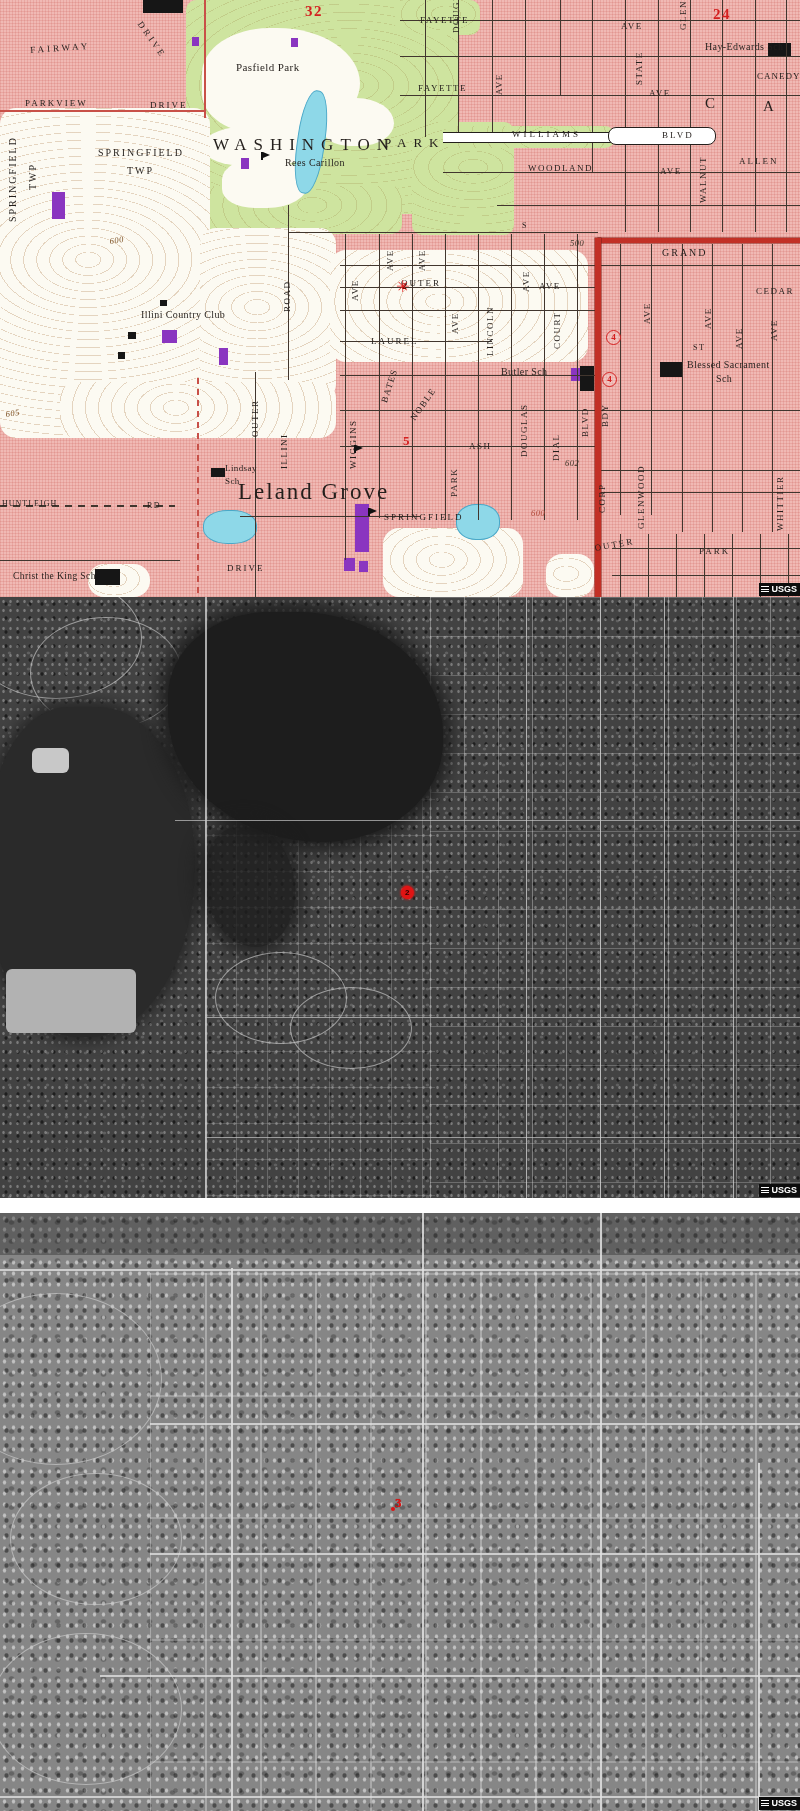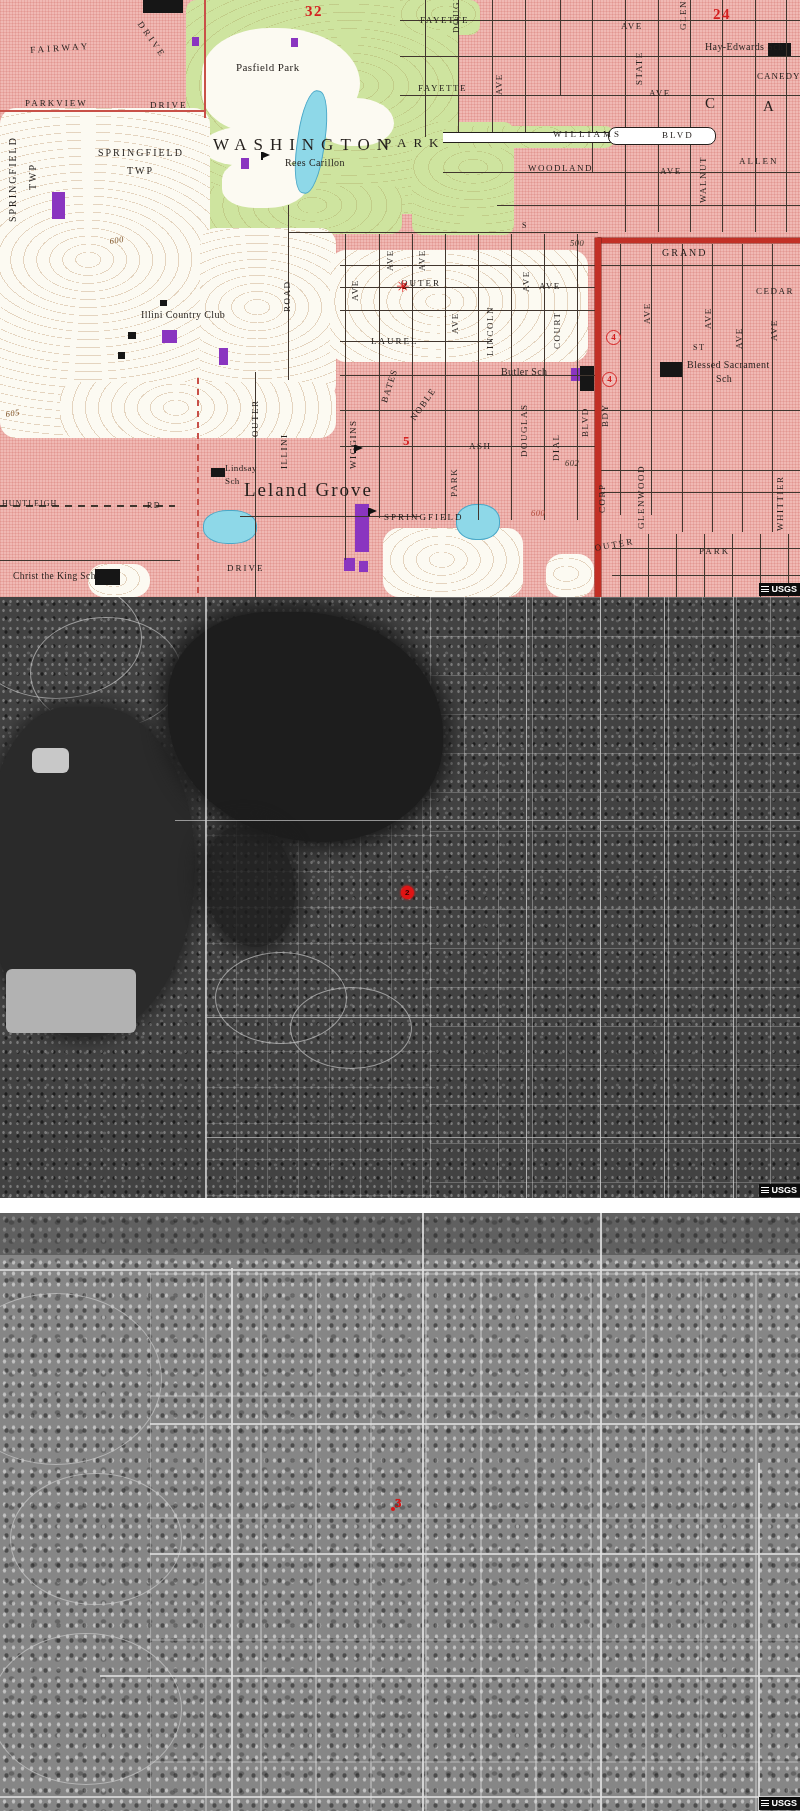--- a/index.html
+++ b/index.html
@@ -200,21 +200,21 @@
         <span class="lab st" style="left: 420px; top: 16px;">FAYETTE</span>
         <span class="lab st" style="left: 621px; top: 22px;">AVE</span>
         <span class="lab st" style="left: 143px; top: 20px; letter-spacing: 3px; transform: rotate(55deg);">DRIVE</span>
         <span class="lab st" style="left: 30px; top: 46px; letter-spacing: 3px; transform: rotate(-4deg);">FAIRWAY</span>
         <span class="lab st" style="left: 25px; top: 99px; letter-spacing: 2px;">PARKVIEW</span>
         <span class="lab st" style="left: 150px; top: 101px; letter-spacing: 2px;">DRIVE</span>
         <span class="lab st" style="left: 98px; top: 148px; font-size: 10px; letter-spacing: 2px;">SPRINGFIELD</span>
         <span class="lab st" style="left: 127px; top: 166px; font-size: 10px; letter-spacing: 2px;">TWP</span>
         <span class="lab st" style="left: 418px; top: 84px;">FAYETTE</span>
         <span class="lab st" style="left: 649px; top: 89px;">AVE</span>
-        <span class="lab st" style="left: 553px; top: 130px; letter-spacing: 3px;">WILLIAMS</span>
+        <span class="lab st" style="left: 512px; top: 130px; letter-spacing: 3px;">WILLIAMS</span>
         <span class="lab st" style="left: 662px; top: 131px; letter-spacing: 2px;">BLVD</span>
         <span class="lab st" style="left: 528px; top: 164px;">WOODLAND</span>
         <span class="lab st" style="left: 660px; top: 167px;">AVE</span>
         <span class="lab st" style="left: 739px; top: 157px; letter-spacing: 2px;">ALLEN</span>
         <span class="lab st" style="left: 757px; top: 72px; letter-spacing: 1px;">CANEDY</span>
         <span class="lab st" style="left: 662px; top: 224px; font-size: 10px; letter-spacing: 2px; margin-top: 24px;">GRAND</span>
         <span class="lab st" style="left: 522px; top: 222px; font-size: 8px;">S</span>
         <span class="lab st" style="left: 401px; top: 279px; letter-spacing: 2px;">OUTER</span>
         <span class="lab st" style="left: 539px; top: 282px;">AVE</span>
         <span class="lab st" style="left: 371px; top: 337px; letter-spacing: 2px;">LAUREL</span>
@@ -262,21 +262,21 @@
         <span class="lab pl" style="left: 213px; top: 136px; font-size: 17px; letter-spacing: 7px; text-align: right;">WASHINGTON</span>
         <span class="lab pl" style="left: 384px; top: 136px; font-size: 13px; letter-spacing: 7px;">PARK</span>
         <span class="lab pl" style="left: 285px; top: 158px; font-size: 10px;">Rees Carillon</span>
         <span class="lab pl" style="left: 657px; top: 42px; font-size: 10px; margin-left: 48px;">Hay-Edwards Sch</span>
         <span class="lab pl" style="left: 141px; top: 310px; font-size: 10px;">Illini Country Club</span>
         <span class="lab pl" style="left: 501px; top: 367px; font-size: 10px;">Butler Sch</span>
         <span class="lab pl" style="left: 687px; top: 360px; font-size: 10px;">Blessed Sacrament</span>
         <span class="lab pl" style="left: 716px; top: 374px; font-size: 10px;">Sch</span>
         <span class="lab pl" style="left: 225px; top: 464px; font-size: 9px;">Lindsay</span>
         <span class="lab pl" style="left: 225px; top: 477px; font-size: 9px;">Sch</span>
-        <span class="lab pl" style="left: 244px; top: 480px; font-size: 19px; letter-spacing: 2px;">Leland Grove</span>
+        <span class="lab pl" style="left: 238px; top: 480px; font-size: 23px; letter-spacing: 2px;">Leland Grove</span>
         <span class="lab pl" style="left: 384px; top: 513px; font-size: 9px; letter-spacing: 2px;">SPRINGFIELD</span>
         <span class="lab pl" style="left: 13px; top: 572px; font-size: 9.5px;">Christ the King Sch</span>
         <span class="lab pl" style="left: 705px; top: 96px; font-size: 15px;">C</span>
         <span class="lab pl" style="left: 763px; top: 99px; font-size: 15px;">A</span>
         <span class="lab el" style="left: 109px; top: 237px; transform: rotate(-8deg);">600</span>
         <span class="lab el" style="left: 5px; top: 410px; transform: rotate(-8deg);">605</span>
         <span class="lab el" style="left: 531px; top: 509px; color: rgb(176, 72, 56);">600</span>
         <span class="lab el" style="left: 570px; top: 239px; color: rgb(63, 54, 42);">500</span>
         <span class="lab el" style="left: 565px; top: 459px; color: rgb(63, 54, 42);">602</span>
         <span class="lab rd" style="left: 305px; top: 4px; font-size: 15px;">32</span>

